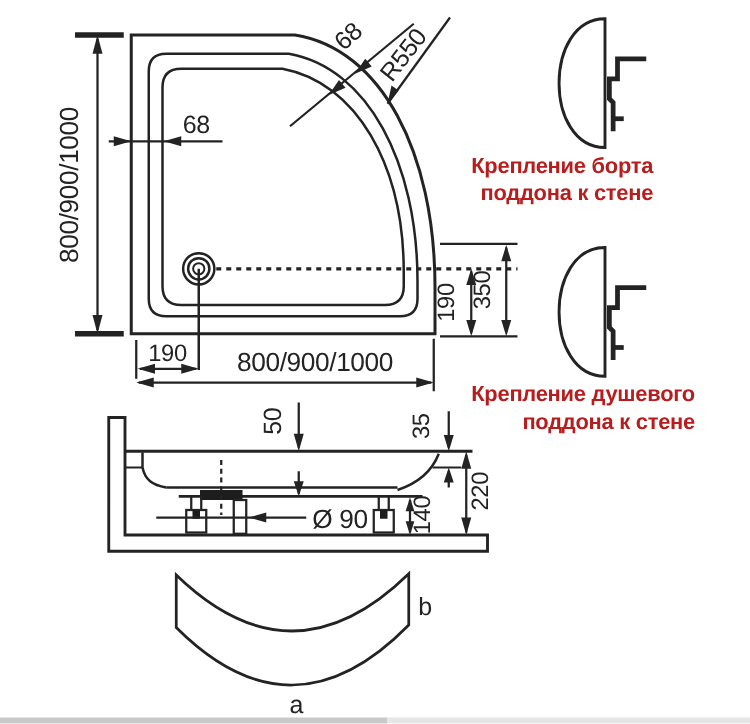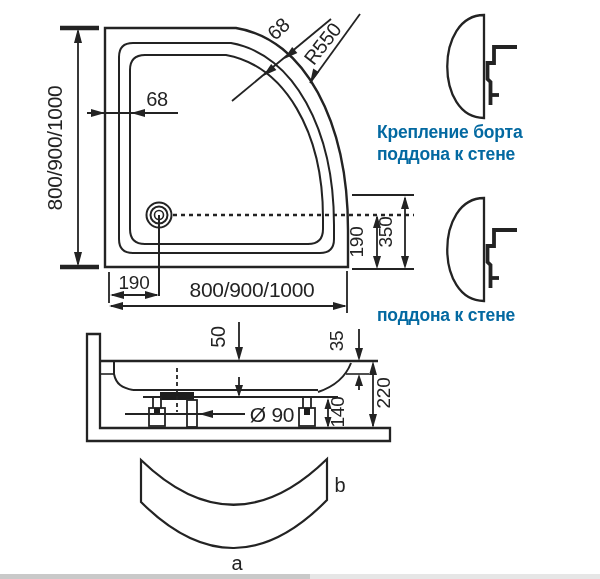--- a/index.html
+++ b/index.html
@@ -1,21 +1,21 @@
 <!DOCTYPE html>
 <html><head>
 <meta charset="utf-8">
 <style>
   html,body{margin:0;padding:0;background:#ffffff;}
   .canvas{position:relative;width:600px;height:579px;background:#ffffff;overflow:hidden;
           font-family:"Liberation Sans",sans-serif;}
   .canvas svg{position:absolute;left:0;top:0;}
   svg text{font-family:"Liberation Sans",sans-serif;fill:#232323;letter-spacing:-0.3px;}
-  .note{position:absolute;color:#0369a1;font-size:17.5px;font-weight:600;line-height:22px;
-        letter-spacing:-0.2px;white-space:nowrap;}
+  .note{position:absolute;color:#b91c1c;font-size:17.5px;font-weight:600;line-height:22px;
+        letter-spacing:-0.2px;white-space:nowrap;text-align:right;}
   .note1{left:377px;top:121px;}
   .note2{left:377px;top:304px;}
   .strip{position:absolute;top:574px;height:5px;}
   .strip-l{left:0;width:310px;background:#c9c9c9;}
   .strip-r{left:310px;width:290px;background:#e6e6e6;}
 </style>
 </head>
 <body>
 
 <div class="canvas">
@@ -153,18 +153,19 @@
   </g>
   <text font-size="20" text-anchor="middle" x="340" y="492">b</text>
   <text font-size="20" text-anchor="middle" x="237" y="570">a</text>
 </svg>
 
   <div class="note note1">
     <div>Крепление борта</div>
     <div>поддона к стене</div>
   </div>
   <div class="note note2">
+    <div>Крепление душевого</div>
     <div>поддона к стене</div>
   </div>
 
   <div class="strip strip-l"></div>
   <div class="strip strip-r"></div>
 </div>
 
 </body></html>

